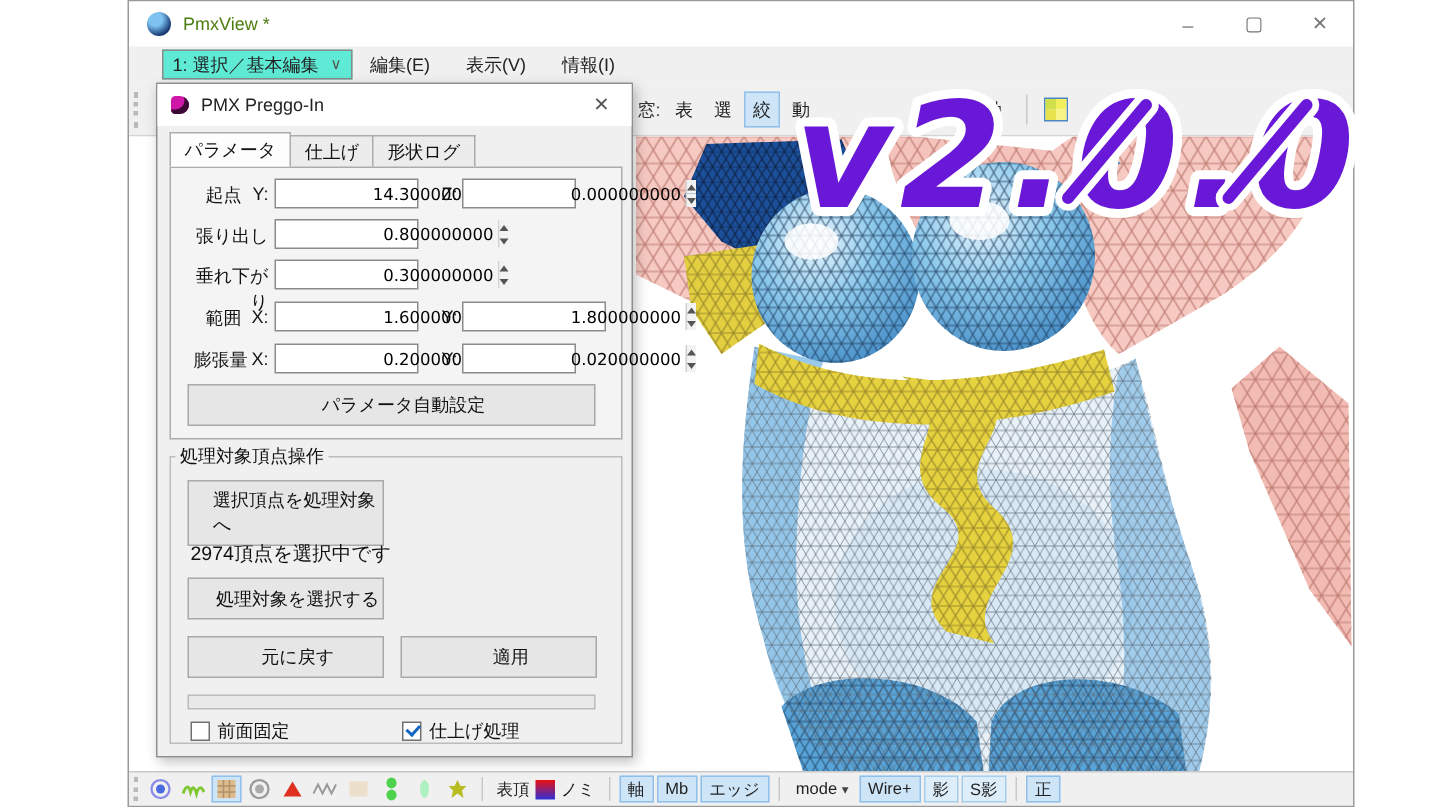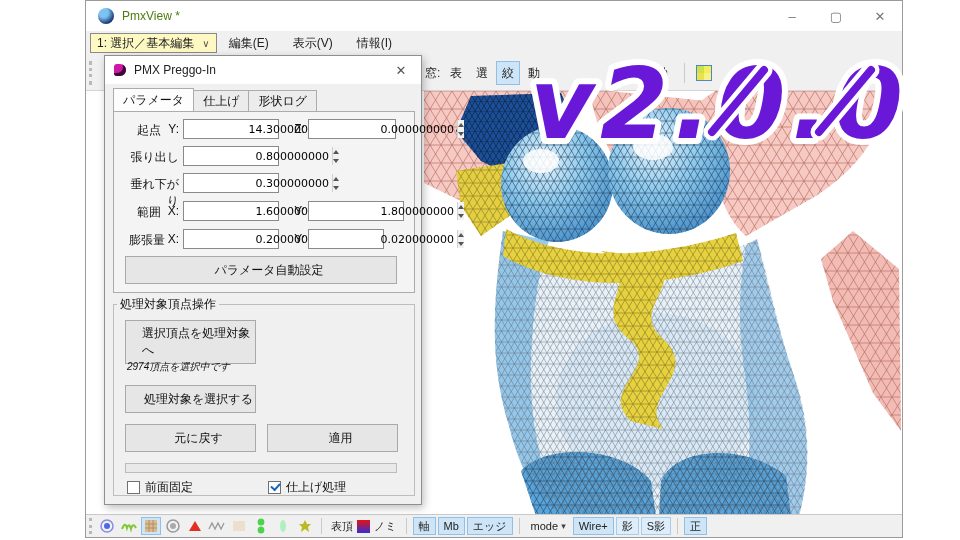--- a/index.html
+++ b/index.html
@@ -14,21 +14,21 @@
     display:flex; align-items:center; }
   .app-icon { width:16px; height:16px; margin-left:12px; border-radius:50%;
     background:radial-gradient(circle at 35% 30%, #7ec3ef 0 30%, #1c3f7a 70%, #102a52 100%); }
   .title-text { margin-left:8px; font-size:12px; color:#4d7c0f; }
   .win-controls { position:absolute; right:0; top:0; height:30px; display:flex; }
   .win-btn { width:44px; height:30px; display:flex; align-items:center; justify-content:center;
     color:#777; font-size:13px; }
 
   #menubar { position:absolute; left:0; top:30px; right:0; height:24px; background:#f0f0f0;
     display:flex; align-items:center; font-size:12px; color:#222; }
-  .mode-combo { margin-left:4px; border:1px solid #8a8a8a; background:#fef9c3; height:20px;
+  .mode-combo { margin-left:22px; border:1px solid #8a8a8a; background:#5eead4; height:20px;
     display:flex; align-items:center; padding:0 6px; gap:8px; }
   .menu-item { padding:0 12px; }
 
   #topbar { position:absolute; left:0; top:54px; right:0; height:36px; background:#f0f0f0;
     border-bottom:1px solid #d4d4d4; }
   .grip { position:absolute; left:3px; top:6px; height:24px; width:3px;
     border-left:3px dotted #b9b9b9; }
   .tb-label { position:absolute; top:10px; font-size:12px; color:#333; }
   .tb-toggle { position:absolute; top:6px; width:24px; height:24px; font-size:12px; color:#222;
     display:flex; align-items:center; justify-content:center; }
@@ -81,21 +81,21 @@
   .spin .arrows i { flex:1; display:flex; align-items:center; justify-content:center; background:#f2f2f2; }
   .spin .arrows i::after { content:""; border:3px solid transparent; }
   .spin .arrows i.up::after { border-bottom:4px solid #555; margin-top:-3px; }
   .spin .arrows i.dn::after { border-top:4px solid #555; margin-bottom:-3px; }
 
   .wbtn { position:absolute; background:#e6e6e6; border:1px solid #a9a9a9; font-size:12px; color:#111;
     display:flex; align-items:center; justify-content:center;padding-left:16px; }
   .groupbox { position:absolute; left:8px; top:248px; width:302px; height:192px;
     border:1px solid #bdbdbd; }
   .group-label { position:absolute; left:12px; top:240px; background:#f0f0f0; padding:0 3px; font-size:12px; z-index:2;}
-  .status-text { position:absolute; left:22px; top:304px; font-size:10px;font-style:italic; }
+  .status-text { position:absolute; left:22px; top:304px; font-size:13px; }
   .progress { position:absolute; left:20px; top:407px; width:272px; height:10px;
     border:1px solid #bcbcbc; background:#e9e9e9; }
   .cbrow { position:absolute; top:423px; height:16px; display:flex; align-items:center; gap:5px; font-size:12px; }
   .cbox { width:13px; height:13px; border:1px solid #707070; background:#fff; position:relative; }
   .cbox.checked::after { content:""; position:absolute; left:2px; top:1px; width:7px; height:4px;
     border-left:2px solid #1566c0; border-bottom:2px solid #1566c0; transform:rotate(-48deg); }
 
   #version-overlay { position:absolute; left:0; top:0; width:960px; height:540px;
     pointer-events:none; z-index:50; }
 </style>
@@ -327,21 +327,21 @@
     <div class="flabel" style="left:20px;top:66px;width:36px;">起点</div>
     <div class="flabel" style="left:60px;top:66px;width:14px;">Y:</div>
     <div class="spin" style="left:78px;top:63px;width:96px;">
       <input readonly="" value="14.300000000" style="">
         <span class="arrows">
           <i class="up"></i>
           <i class="dn"></i>
         </span>
     </div>
     <div class="flabel" style="left:186px;top:66px;width:14px;">Z:</div>
-    <div class="spin" style="left:203px;top:63px;width:88px;">
+    <div class="spin" style="left:203px;top:63px;width:76px;">
       <input readonly="" value="0.000000000" style="">
         <span class="arrows">
           <i class="up"></i>
           <i class="dn"></i>
         </span>
     </div>
 
     <div class="flabel" style="left:14px;top:93px;width:60px;">張り出し</div>
     <div class="spin" style="left:78px;top:90px;width:96px;">
       <input readonly="" value="0.800000000" style="">

